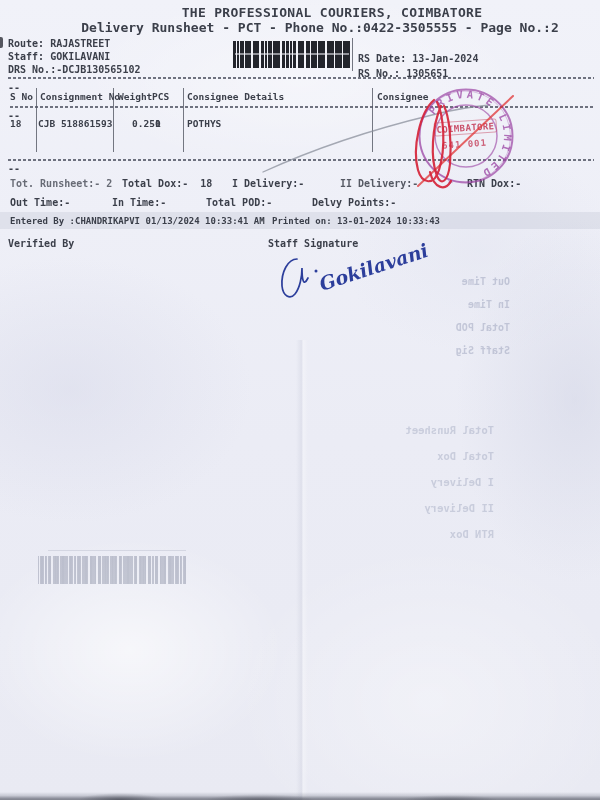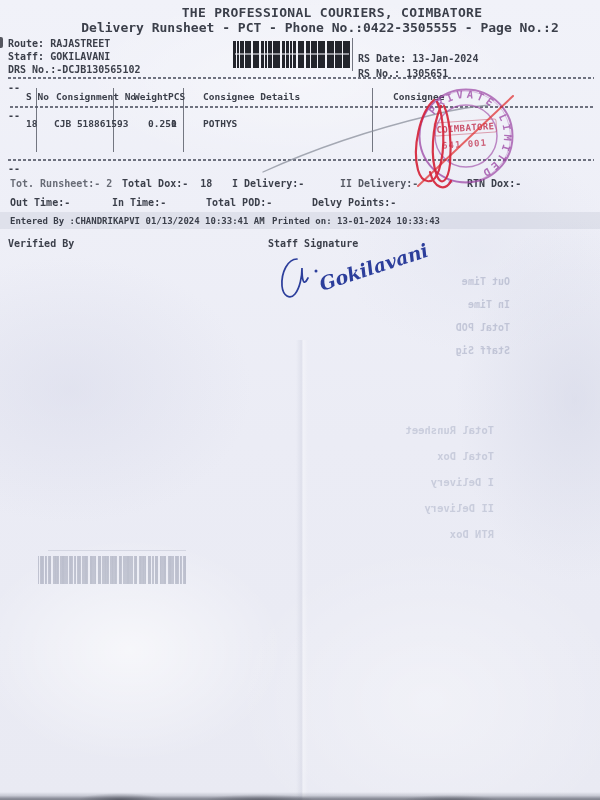--- a/index.html
+++ b/index.html
@@ -16,21 +16,21 @@
       radial-gradient(ellipse 260px 190px at 70px 390px, rgba(213,215,232,.45), transparent 70%),
       radial-gradient(ellipse 200px 150px at 480px 250px, rgba(226,228,240,.5), transparent 70%),
       linear-gradient(180deg,#f1f2f9 0%,#ebecf5 55%,#e9eaf3 100%);
   }
   .abs{position:absolute;}
   .txt{white-space:pre;line-height:1.1;font-weight:bold;}
   .t-title{font-size:13px;letter-spacing:.3px;}
   .t-sub{font-size:13px;}
   .t-head{font-size:10px;}
   .t-body{font-size:10px;}
-  .t-table{font-size:9.5px;margin-left:16px;}
+  .t-table{font-size:9.5px;}
   .t-small{font-size:9px;}
   .center{transform:translateX(-50%);}
   .dashes{height:2px;background:repeating-linear-gradient(90deg,#4d5160 0 3px,transparent 3px 5px);opacity:.8;}
   .vline{width:1px;background:#4a4e59;opacity:.75;}
   .tick{font-size:10px;font-weight:bold;}
   .barcode{
     width:118px;height:27px;
     background:
       repeating-linear-gradient(90deg,#23252c 0 2px,transparent 2px 4px) 0 0/37px 100%,
       repeating-linear-gradient(90deg,#23252c 0 3px,transparent 3px 7px) 0 0/53px 100%,

